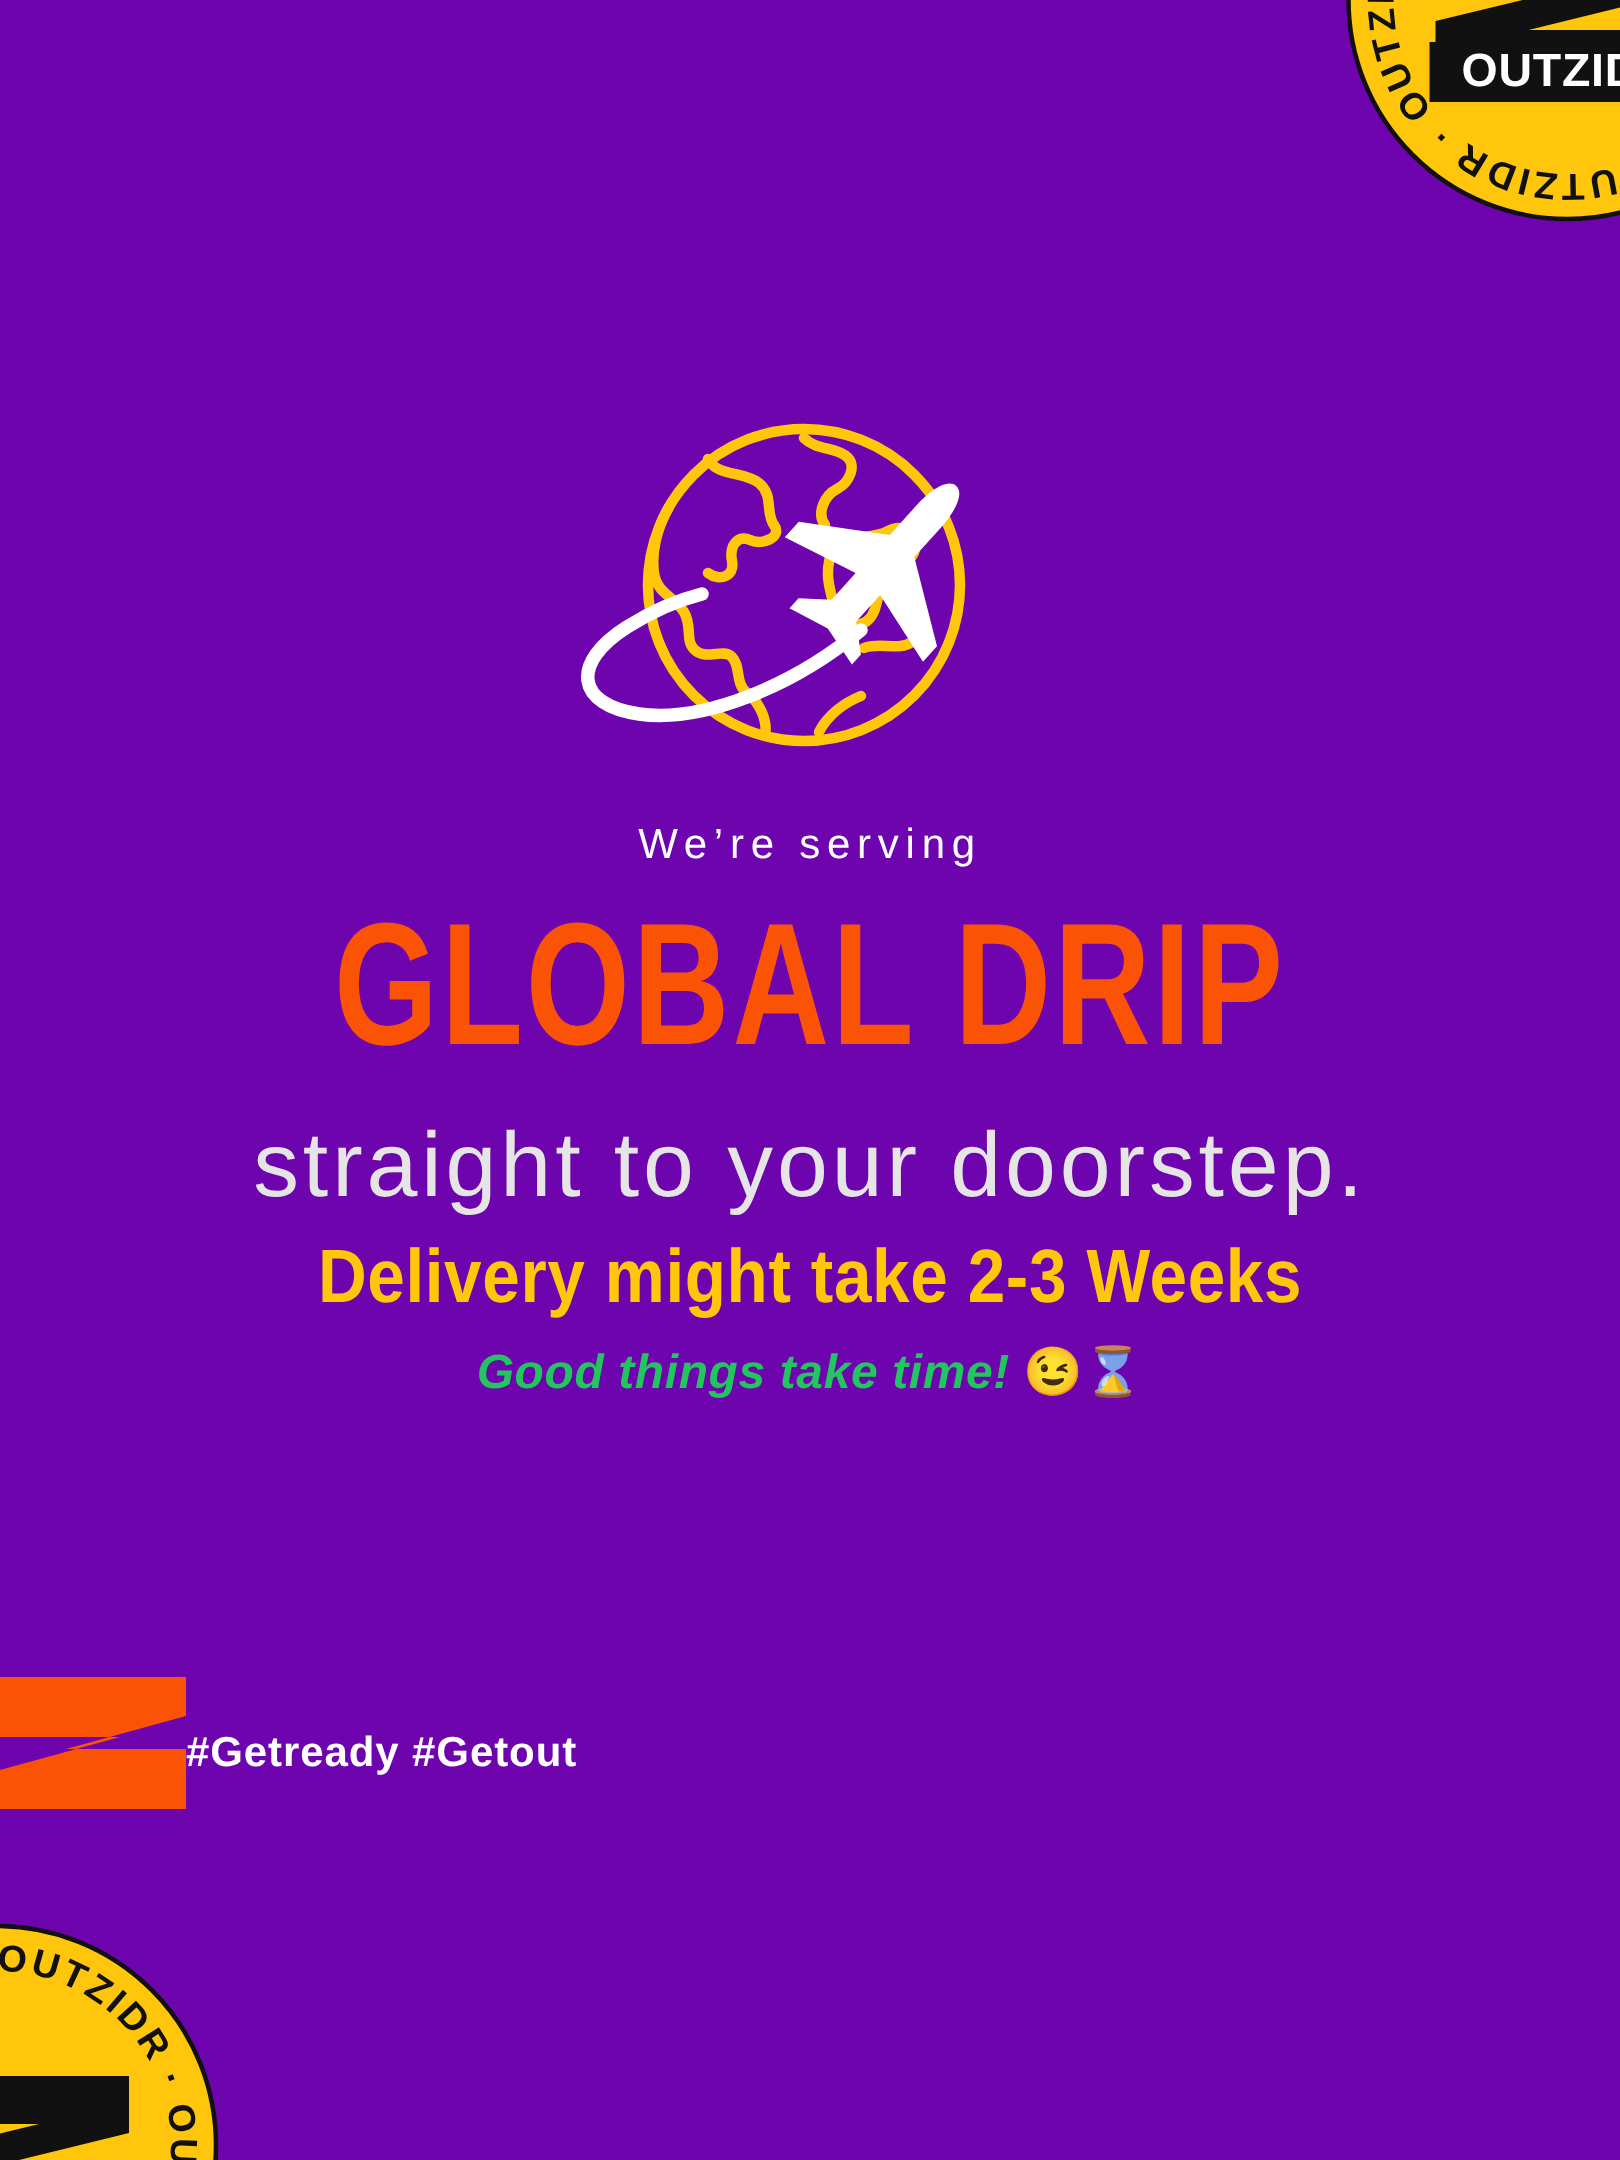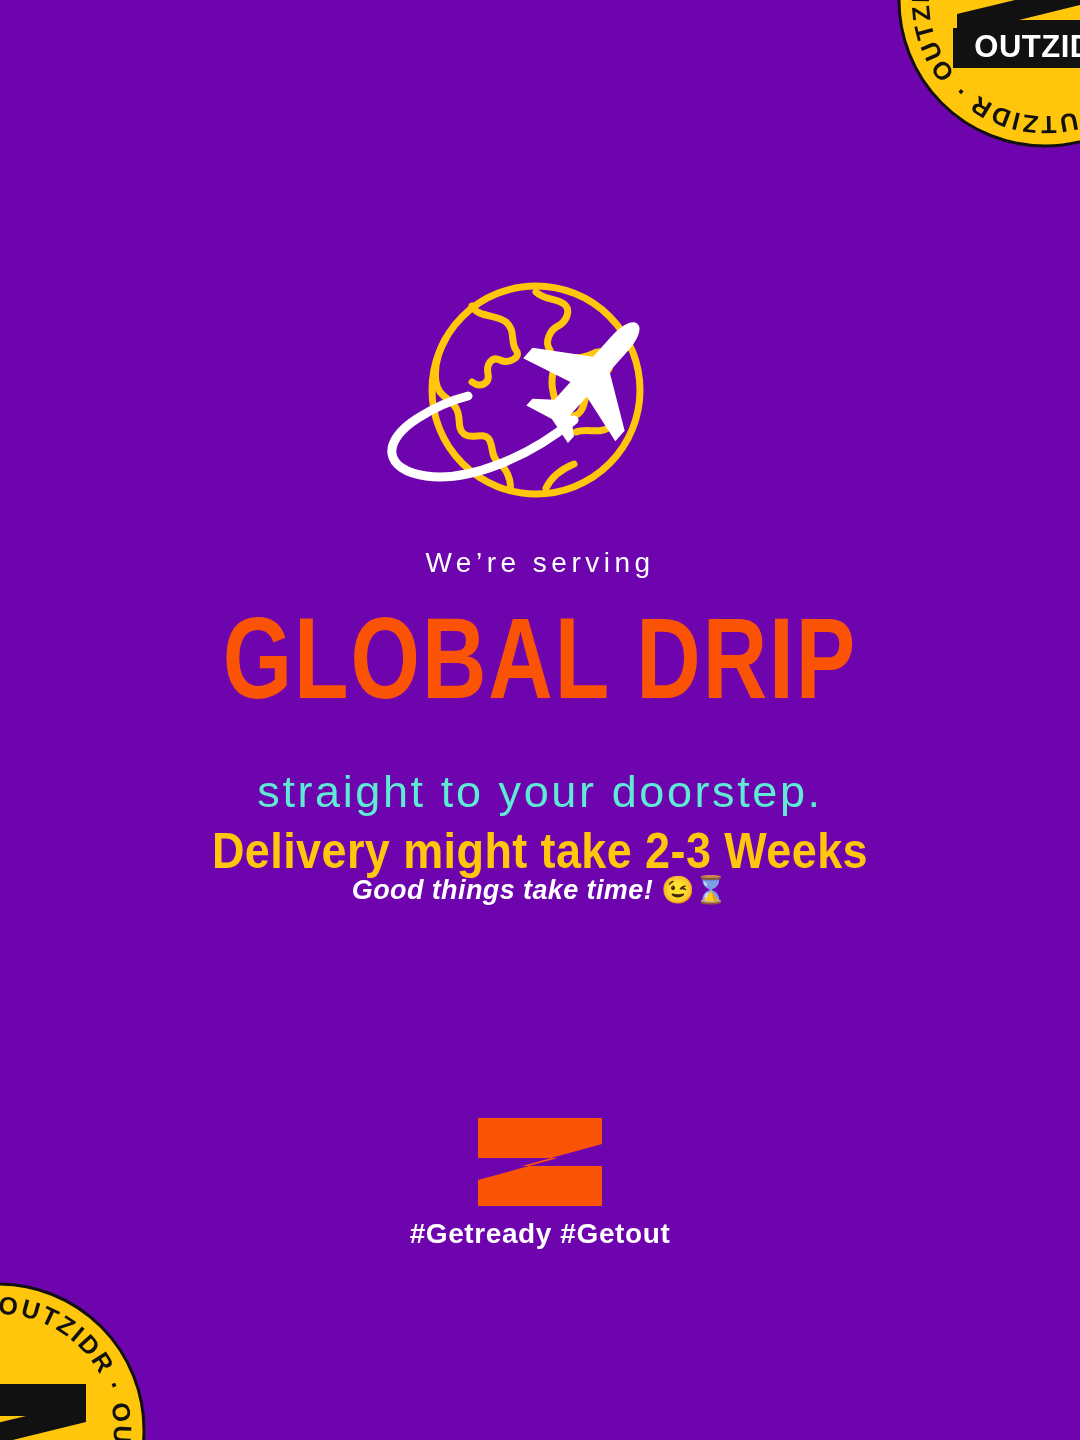--- a/index.html
+++ b/index.html
@@ -72,65 +72,66 @@
     font-size: 92px;
     font-weight: 700;
     letter-spacing: 2px;
     line-height: 1.12;
     margin-top: 16px;
     transform: scaleY(1.26) scaleX(0.97);
     transform-origin: center top;
     font-stretch: condensed;
   }
   .line-doorstep {
-    color: #5eead4;
-    font-size: 45px;
+    color: #e5e5e5;
+    font-size: 61px;
     font-weight: 300;
     letter-spacing: 2.6px;
     line-height: 1.05;
-    margin-top: 72px;
+    margin-top: 48px;
   }
 
   
   .delivery {
     position: absolute;
     left: 0;
     right: 0;
     top: 822px;
     text-align: center;
   }
   .delivery-main {
     color: #FFC60B;
     font-size: 45px;
     font-weight: 700;
     letter-spacing: 0.4px;
     transform: scaleY(1.12);
     transform-origin: center top;
   }
   .delivery-sub {
-    color: #ffffff;
-    font-size: 27px;
+    color: #22c55e;
+    font-size: 32px;
     font-weight: 700;
     font-style: italic;
     letter-spacing: 0.4px;
+    margin-top: 21px;
   }
   .emoji {
     font-style: normal;
     font-weight: 400;
     letter-spacing: 0;
   }
 
   
   .footer {
     position: absolute;
     left: 0;
     right: 0;
     top: 1118px;
     display: flex;
-    flex-direction: column;
+    flex-direction: row;
     align-items: center;
   }
   .footer svg {
     display: block;
   }
   .hashtags {
     color: #FFFFFF;
     font-size: 28px;
     font-weight: 700;
     letter-spacing: 0.6px;

